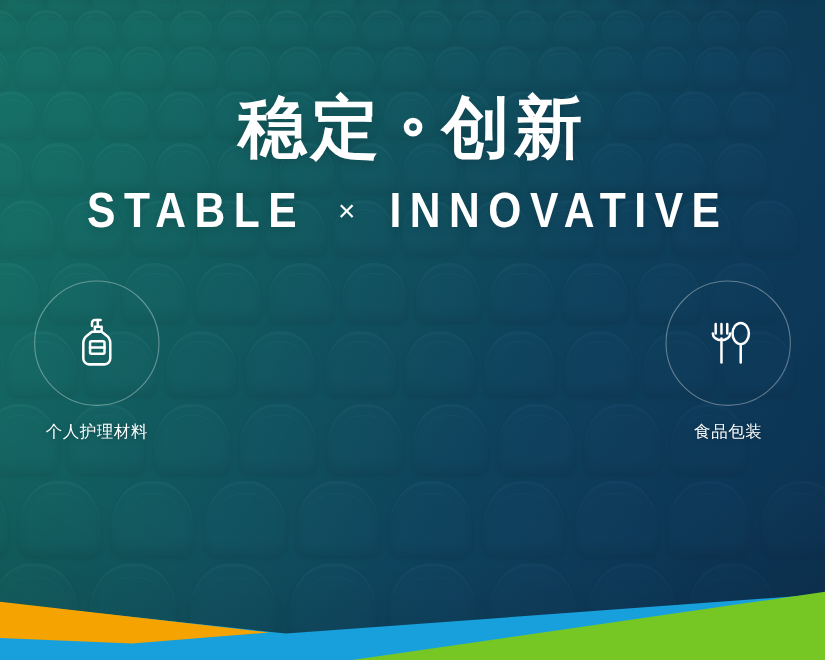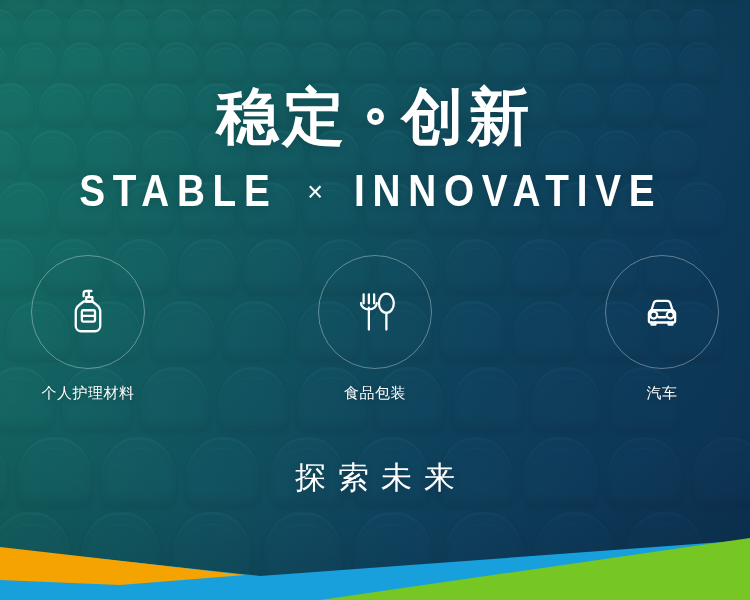--- a/index.html
+++ b/index.html
@@ -468,40 +468,23 @@
               <ellipse cx="45" cy="22" rx="8.5" ry="11"></ellipse>
               <path d="M45 33 v19"></path>
             </g>
           </svg>
         </div>
         <div class="cat-label">食品包装</div>
       </div>
 
 
 
-      <div class="category">
-        <div class="circle">
-          <svg viewBox="0 0 64 64">
-            <g fill="none" stroke="#ffffff" stroke-width="2.6" stroke-linecap="round" stroke-linejoin="round">
-              <path d="M19 33 l3.5 -11 a4 4 0 0 1 3.8 -2.8 h11.4 a4 4 0 0 1 3.8 2.8 l3.5 11"></path>
-              <path d="M17 33.5 a4.5 4.5 0 0 1 4.5 -3.5 h21 a4.5 4.5 0 0 1 4.5 3.5 v8.5 a2 2 0 0 1 -2 2 h-26 a2 2 0 0 1 -2 -2 z"></path>
-              <circle cx="22.5" cy="35.5" r="4"></circle>
-              <circle cx="41.5" cy="35.5" r="4"></circle>
-              <path d="M28 38 h8"></path>
-              <path d="M20 44 v2.5 h4.5 V44"></path>
-              <path d="M39.5 44 v2.5 H44 V44"></path>
-            </g>
-          </svg>
-        </div>
-        <div class="cat-label">汽车</div>
-      </div>
 
     </div>
 
-    <div class="footline">探索未来</div>
   </div>
 
   <svg class="ribbons" viewBox="0 0 750 70" preserveAspectRatio="none">
     <path d="M0,18 L260,46 L750,10 L750,70 L0,70 Z" fill="#18a0dc"></path>
     <path d="M0,17 L245,45 L120,55 L0,50 Z" fill="#f5a300"></path>
     <path d="M750,8 L750,70 L320,70 Z" fill="#76c724"></path>
   </svg>
 
 </div>
 

